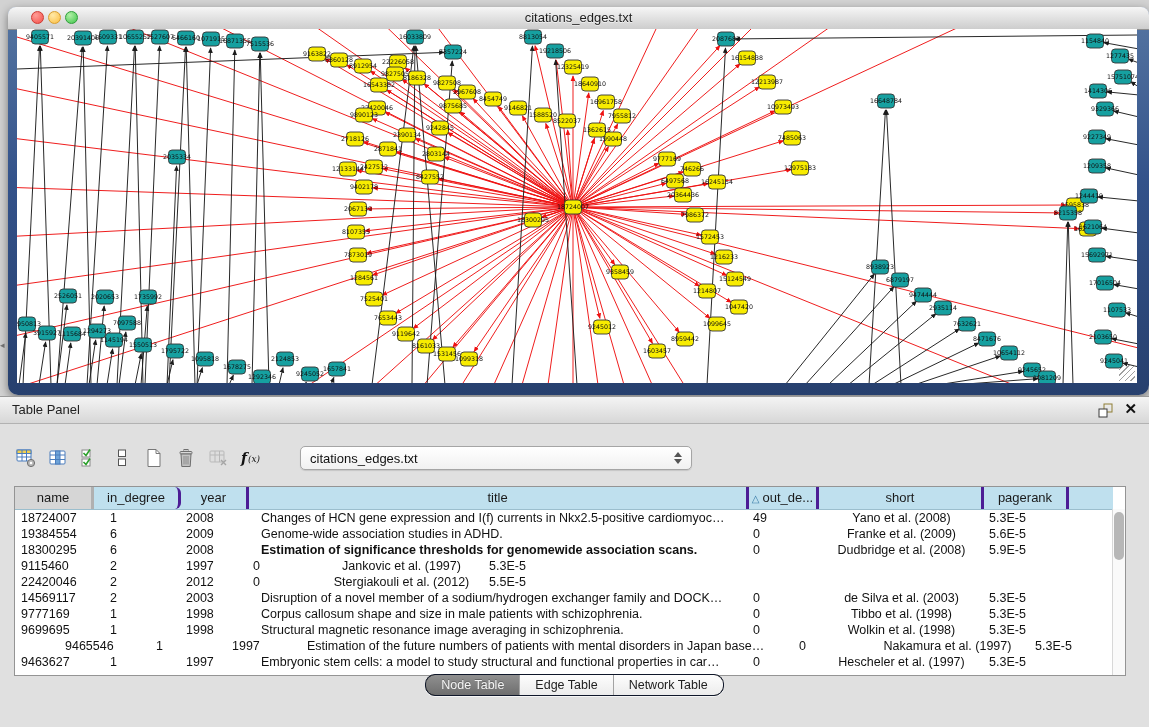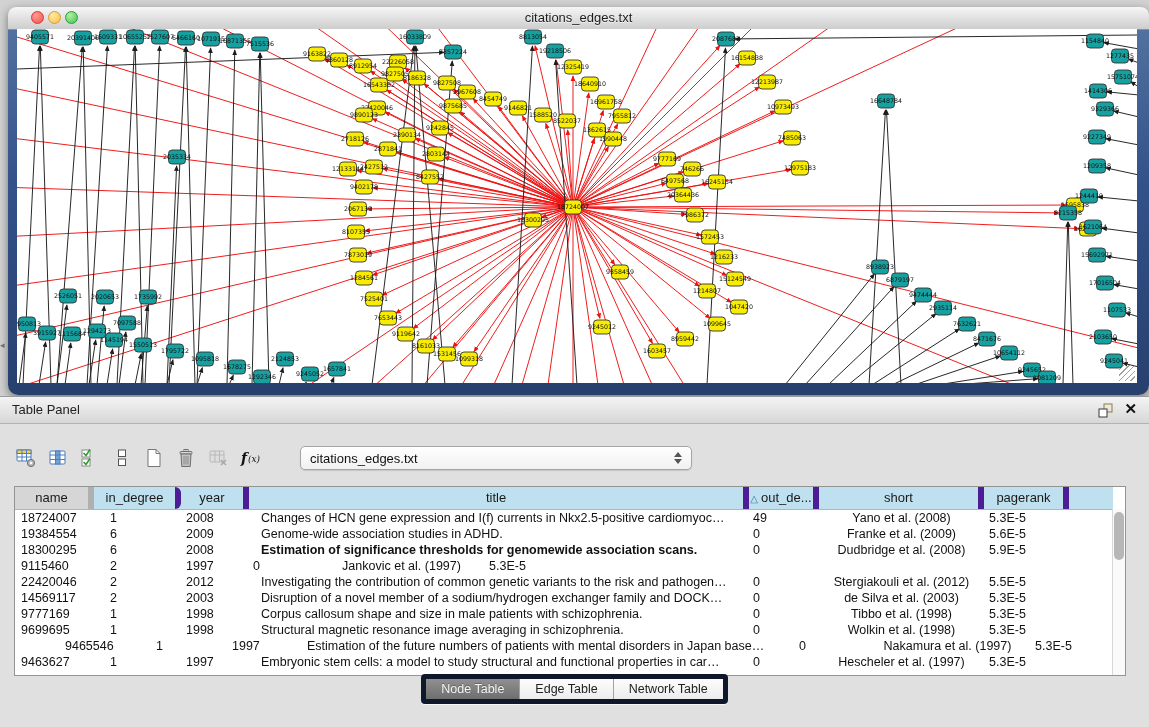--- a/index.html
+++ b/index.html
@@ -33,33 +33,33 @@
   .combo{margin-left:28px;width:372px;height:22px;background:linear-gradient(#ffffff,#f1f1f1);
     border:1px solid #a5a5a5;border-radius:5px;box-shadow:0 1px 1px rgba(0,0,0,.12);
     display:flex;align-items:center;padding:0 9px;font-size:13px;color:#111}
   .combo-arrows{margin-left:auto;display:flex;flex-direction:column;gap:2px}
   .arr-up{width:0;height:0;border-left:4px solid transparent;border-right:4px solid transparent;border-bottom:5px solid #555}
   .arr-dn{width:0;height:0;border-left:4px solid transparent;border-right:4px solid transparent;border-top:5px solid #555}
   
   .table-wrap{position:absolute;left:14px;top:89px;width:1110px;height:188px;background:#fff;
     border:1px solid #949494;box-sizing:content-box}
   #thead{display:flex;height:22px;background:#bfe0ee;border-bottom:1px solid #9bbecd;width:1098px}
-  .th{box-sizing:border-box;border-right:6px solid #4c1d95;text-align:center;font-size:13px;
+  .th{box-sizing:border-box;border-right:3px solid #4c1d95;text-align:center;font-size:13px;
     line-height:21px;color:#1a1a1a;overflow:hidden;white-space:nowrap;flex:0 0 auto}
   .th.gray{background:#d6d6d6;border-right-color:#b0b0b0}
   .th-fill{flex:1 1 auto;background:#bfe0ee}
   .sort-tri{color:#3a7ca8;font-size:10px;margin-right:3px}
   #tbody{width:1098px}
   .tr{display:flex;height:16px;line-height:16px;font-size:12.5px;color:#111;white-space:nowrap}
   .td{box-sizing:border-box;overflow:hidden;flex:0 0 auto}
   .vscroll{position:absolute;right:0;top:22px;bottom:0;width:12px;background:#fafafa;border-left:1px solid #d8d8d8}
   .vthumb{position:absolute;left:1px;right:1px;top:3px;height:48px;background:#b7b7b7;border-radius:5px}
   
   .tab-bar{position:absolute;left:0;top:277px;width:100%;display:flex;justify-content:center}
-  .seg-control{display:flex;border:5px solid #0f172a;border-radius:4px;overflow:hidden;height:20px;
+  .seg-control{display:flex;border:1px solid #0f172a;border-radius:10px;overflow:hidden;height:20px;
     background:#000000;box-shadow:0 1px 0 rgba(255,255,255,.7)}
   .seg{padding:0 15px;line-height:20px;font-size:12.5px;color:#222;background:linear-gradient(#fdfdfd,#ececec)}
   .seg + .seg{border-left:1px solid #a3a3a3}
   .seg.active{background:linear-gradient(#909090,#6e6e6e);color:#f4f4f4;text-shadow:0 -1px 0 rgba(0,0,0,.25)}
   
   .status-bar{position:absolute;right:12px;top:727px;display:flex;align-items:flex-end;gap:8px;font-size:16px;color:#222}
   .memory-dot{width:13px;height:13px;border-radius:50%;border:1px solid #2f8f2f;
     background:radial-gradient(circle at 35% 30%,#9ce89c,#3dbb3d)}
   .collapse-arrow{position:absolute;left:0px;top:340px;font-size:9px;color:#777}
 </style>
@@ -881,21 +881,20 @@
           <div class="td" style="width: 87px; padding-left: 16px;">2</div>
           <div class="td" style="width: 68px; padding-left: 5px;">1997</div>
           <div class="td" style="width: 70px; padding-left: 4px;">0</div>
           <div class="td" style="width: 165px; text-align: center;">Jankovic et al. (1997)</div>
           <div class="td" style="width: 85px; padding-left: 5px;">5.3E-5</div>
         </div>
         <div class="tr">
           <div class="td" style="width: 79px; padding-left: 6px;">22420046</div>
           <div class="td" style="width: 87px; padding-left: 16px;">2</div>
           <div class="td" style="width: 68px; padding-left: 5px;">2012</div>
-          <div class="td" style="width: 500px; padding-left: 12px;">Investigating the contribution of common genetic variants to the risk and pathogen…</div>
           <div class="td" style="width: 70px; padding-left: 4px;">0</div>
           <div class="td" style="width: 165px; text-align: center;">Stergiakouli et al. (2012)</div>
           <div class="td" style="width: 85px; padding-left: 5px;">5.5E-5</div>
         </div>
         <div class="tr">
           <div class="td" style="width: 79px; padding-left: 6px;">14569117</div>
           <div class="td" style="width: 87px; padding-left: 16px;">2</div>
           <div class="td" style="width: 68px; padding-left: 5px;">2003</div>
           <div class="td" style="width: 500px; padding-left: 12px;">Disruption of a novel member of a sodium/hydrogen exchanger family and DOCK…</div>
           <div class="td" style="width: 70px; padding-left: 4px;">0</div>

